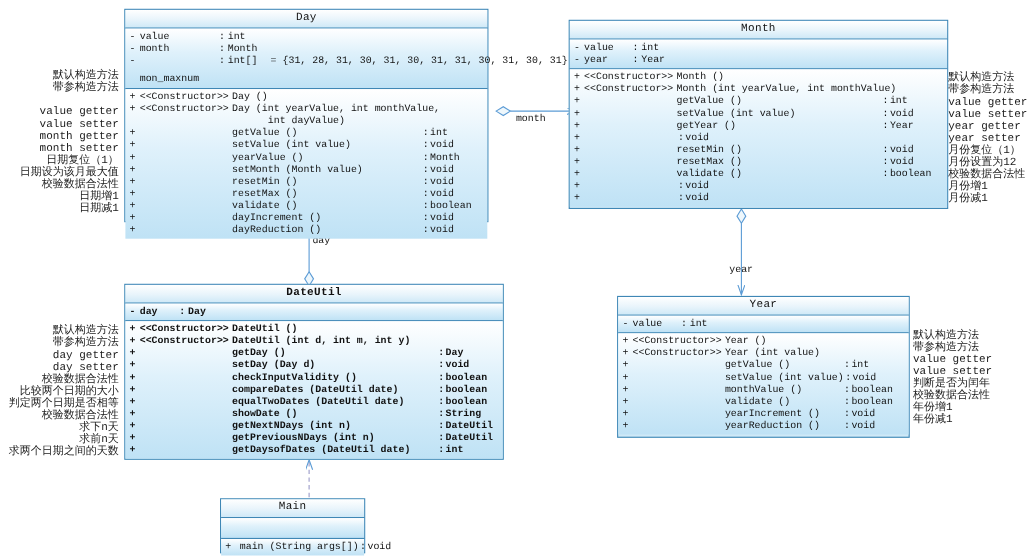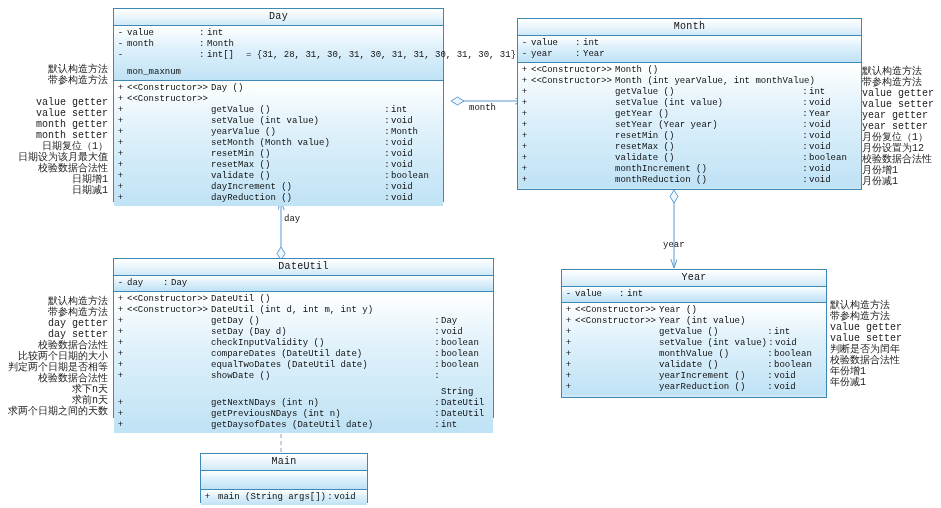--- a/index.html
+++ b/index.html
@@ -101,21 +101,22 @@
 
   <div class="uml" id="box-day" style="left:113px;top:8px;width:331px;height:194px;">
     <div class="title">Day</div>
     <div class="compartment" id="attrs-day">
         <div class="row arow"><span class="vis">-</span><span class="aname" style="width: 72px;">value</span><span class="acolon">:</span><span class="atype">int</span></div>
         <div class="row arow"><span class="vis">-</span><span class="aname" style="width: 72px;">month</span><span class="acolon">:</span><span class="atype">Month</span></div>
         <div class="row arow"><span class="vis">-</span><span class="aname" style="width: 72px; margin-top: 17px;">mon_maxnum</span><span class="acolon">:</span><span class="atype">int[]</span><span class="ainit">= {31, 28, 31, 30, 31, 30, 31, 31, 30, 31, 30, 31}</span></div>
       </div>
     <div class="compartment" id="meths-day">
         <div class="row mrow"><span class="vis">+</span><span class="stereo" style="width: 84px;">&lt;&lt;Constructor&gt;&gt;</span><span class="sig">Day ()</span><span class="sep"></span><span class="rtype" style="width: 52px;"></span></div>
-        <div class="row mrow"><span class="vis">+</span><span class="stereo" style="width: 84px;">&lt;&lt;Constructor&gt;&gt;</span><span class="sep"></span><span class="rtype" style="width: 52px;"></span></div>
+        <div class="row mrow"><span class="vis">+</span><span class="stereo" style="width: 84px;">&lt;&lt;Constructor&gt;&gt;</span><span class="sig">Day (int yearValue, int monthValue,</span><span class="sep"></span><span class="rtype" style="width: 52px;"></span></div>
+        <div class="row mrow"><span class="vis"></span><span class="stereo" style="width: 84px;"></span><span class="sig">      int dayValue)</span><span class="sep"></span><span class="rtype" style="width: 52px;"></span></div>
         <div class="row mrow"><span class="vis">+</span><span class="stereo" style="width: 84px;"></span><span class="sig">getValue ()</span><span class="sep">:</span><span class="rtype" style="width: 52px;">int</span></div>
         <div class="row mrow"><span class="vis">+</span><span class="stereo" style="width: 84px;"></span><span class="sig">setValue (int value)</span><span class="sep">:</span><span class="rtype" style="width: 52px;">void</span></div>
         <div class="row mrow"><span class="vis">+</span><span class="stereo" style="width: 84px;"></span><span class="sig">yearValue ()</span><span class="sep">:</span><span class="rtype" style="width: 52px;">Month</span></div>
         <div class="row mrow"><span class="vis">+</span><span class="stereo" style="width: 84px;"></span><span class="sig">setMonth (Month value)</span><span class="sep">:</span><span class="rtype" style="width: 52px;">void</span></div>
         <div class="row mrow"><span class="vis">+</span><span class="stereo" style="width: 84px;"></span><span class="sig">resetMin ()</span><span class="sep">:</span><span class="rtype" style="width: 52px;">void</span></div>
         <div class="row mrow"><span class="vis">+</span><span class="stereo" style="width: 84px;"></span><span class="sig">resetMax ()</span><span class="sep">:</span><span class="rtype" style="width: 52px;">void</span></div>
         <div class="row mrow"><span class="vis">+</span><span class="stereo" style="width: 84px;"></span><span class="sig">validate ()</span><span class="sep">:</span><span class="rtype" style="width: 52px;">boolean</span></div>
         <div class="row mrow"><span class="vis">+</span><span class="stereo" style="width: 84px;"></span><span class="sig">dayIncrement ()</span><span class="sep">:</span><span class="rtype" style="width: 52px;">void</span></div>
         <div class="row mrow"><span class="vis">+</span><span class="stereo" style="width: 84px;"></span><span class="sig">dayReduction ()</span><span class="sep">:</span><span class="rtype" style="width: 52px;">void</span></div>
       </div>
@@ -126,43 +127,43 @@
     <div class="compartment" id="attrs-month">
         <div class="row arow"><span class="vis">-</span><span class="aname" style="width: 44px;">value</span><span class="acolon">:</span><span class="atype">int</span></div>
         <div class="row arow"><span class="vis">-</span><span class="aname" style="width: 44px;">year</span><span class="acolon">:</span><span class="atype">Year</span></div>
       </div>
     <div class="compartment" id="meths-month">
         <div class="row mrow"><span class="vis">+</span><span class="stereo" style="width: 84px;">&lt;&lt;Constructor&gt;&gt;</span><span class="sig">Month ()</span><span class="sep"></span><span class="rtype" style="width: 52px;"></span></div>
         <div class="row mrow"><span class="vis">+</span><span class="stereo" style="width: 84px;">&lt;&lt;Constructor&gt;&gt;</span><span class="sig">Month (int yearValue, int monthValue)</span><span class="sep"></span><span class="rtype" style="width: 52px;"></span></div>
         <div class="row mrow"><span class="vis">+</span><span class="stereo" style="width: 84px;"></span><span class="sig">getValue ()</span><span class="sep">:</span><span class="rtype" style="width: 52px;">int</span></div>
         <div class="row mrow"><span class="vis">+</span><span class="stereo" style="width: 84px;"></span><span class="sig">setValue (int value)</span><span class="sep">:</span><span class="rtype" style="width: 52px;">void</span></div>
         <div class="row mrow"><span class="vis">+</span><span class="stereo" style="width: 84px;"></span><span class="sig">getYear ()</span><span class="sep">:</span><span class="rtype" style="width: 52px;">Year</span></div>
-        <div class="row mrow"><span class="vis">+</span><span class="stereo" style="width: 84px;"></span><span class="sig">setYear (Year year)</span><span class="sep">:</span><span class="rtype" style="width: 52px;">void</span></div>
+        <div class="row mrow"><span class="vis">+</span><span class="stereo" style="width: 84px;"></span><span class="sep">:</span><span class="rtype" style="width: 52px;">void</span></div>
         <div class="row mrow"><span class="vis">+</span><span class="stereo" style="width: 84px;"></span><span class="sig">resetMin ()</span><span class="sep">:</span><span class="rtype" style="width: 52px;">void</span></div>
         <div class="row mrow"><span class="vis">+</span><span class="stereo" style="width: 84px;"></span><span class="sig">resetMax ()</span><span class="sep">:</span><span class="rtype" style="width: 52px;">void</span></div>
         <div class="row mrow"><span class="vis">+</span><span class="stereo" style="width: 84px;"></span><span class="sig">validate ()</span><span class="sep">:</span><span class="rtype" style="width: 52px;">boolean</span></div>
-        <div class="row mrow"><span class="vis">+</span><span class="stereo" style="width: 84px;"></span><span class="sig">monthIncrement ()</span><span class="sep">:</span><span class="rtype" style="width: 52px;">void</span></div>
-        <div class="row mrow"><span class="vis">+</span><span class="stereo" style="width: 84px;"></span><span class="sig">monthReduction ()</span><span class="sep">:</span><span class="rtype" style="width: 52px;">void</span></div>
+        <div class="row mrow"><span class="vis">+</span><span class="stereo" style="width: 84px;"></span><span class="sep">:</span><span class="rtype" style="width: 52px;">void</span></div>
+        <div class="row mrow"><span class="vis">+</span><span class="stereo" style="width: 84px;"></span><span class="sep">:</span><span class="rtype" style="width: 52px;">void</span></div>
       </div>
   </div>
 
-  <div class="uml" id="box-dateutil" style="left:113px;top:258px;width:381px;height:160px;">
+  <div class="uml" id="box-dateutil" style="left:113px;top:258px;width:345px;height:160px;font-weight:bold;">
     <div class="title">DateUtil</div>
     <div class="compartment" id="attrs-dateutil">
         <div class="row arow"><span class="vis">-</span><span class="aname" style="width: 36px;">day</span><span class="acolon">:</span><span class="atype">Day</span></div>
       </div>
     <div class="compartment" id="meths-dateutil">
         <div class="row mrow"><span class="vis">+</span><span class="stereo" style="width: 84px;">&lt;&lt;Constructor&gt;&gt;</span><span class="sig">DateUtil ()</span><span class="sep"></span><span class="rtype" style="width: 52px;"></span></div>
         <div class="row mrow"><span class="vis">+</span><span class="stereo" style="width: 84px;">&lt;&lt;Constructor&gt;&gt;</span><span class="sig">DateUtil (int d, int m, int y)</span><span class="sep"></span><span class="rtype" style="width: 52px;"></span></div>
         <div class="row mrow"><span class="vis">+</span><span class="stereo" style="width: 84px;"></span><span class="sig">getDay ()</span><span class="sep">:</span><span class="rtype" style="width: 52px;">Day</span></div>
         <div class="row mrow"><span class="vis">+</span><span class="stereo" style="width: 84px;"></span><span class="sig">setDay (Day d)</span><span class="sep">:</span><span class="rtype" style="width: 52px;">void</span></div>
         <div class="row mrow"><span class="vis">+</span><span class="stereo" style="width: 84px;"></span><span class="sig">checkInputValidity ()</span><span class="sep">:</span><span class="rtype" style="width: 52px;">boolean</span></div>
         <div class="row mrow"><span class="vis">+</span><span class="stereo" style="width: 84px;"></span><span class="sig">compareDates (DateUtil date)</span><span class="sep">:</span><span class="rtype" style="width: 52px;">boolean</span></div>
         <div class="row mrow"><span class="vis">+</span><span class="stereo" style="width: 84px;"></span><span class="sig">equalTwoDates (DateUtil date)</span><span class="sep">:</span><span class="rtype" style="width: 52px;">boolean</span></div>
-        <div class="row mrow"><span class="vis">+</span><span class="stereo" style="width: 84px;"></span><span class="sig">showDate ()</span><span class="sep">:</span><span class="rtype" style="width: 52px; margin-top: 16px;">String</span></div>
+        <div class="row mrow"><span class="vis">+</span><span class="stereo" style="width: 84px;"></span><span class="sig">showDate ()</span><span class="sep">:</span><span class="rtype" style="width: 52px;">String</span></div>
         <div class="row mrow"><span class="vis">+</span><span class="stereo" style="width: 84px;"></span><span class="sig">getNextNDays (int n)</span><span class="sep">:</span><span class="rtype" style="width: 52px;">DateUtil</span></div>
         <div class="row mrow"><span class="vis">+</span><span class="stereo" style="width: 84px;"></span><span class="sig">getPreviousNDays (int n)</span><span class="sep">:</span><span class="rtype" style="width: 52px;">DateUtil</span></div>
         <div class="row mrow"><span class="vis">+</span><span class="stereo" style="width: 84px;"></span><span class="sig">getDaysofDates (DateUtil date)</span><span class="sep">:</span><span class="rtype" style="width: 52px;">int</span></div>
       </div>
   </div>
 
   <div class="uml" id="box-year" style="left:561px;top:269px;width:266px;height:129px;">
     <div class="title">Year</div>
     <div class="compartment" id="attrs-year">
         <div class="row arow"><span class="vis">-</span><span class="aname" style="width: 44px;">value</span><span class="acolon">:</span><span class="atype">int</span></div>
@@ -172,21 +173,21 @@
         <div class="row mrow"><span class="vis">+</span><span class="stereo" style="width: 84px;">&lt;&lt;Constructor&gt;&gt;</span><span class="sig">Year (int value)</span><span class="sep"></span><span class="rtype" style="width: 52px;"></span></div>
         <div class="row mrow"><span class="vis">+</span><span class="stereo" style="width: 84px;"></span><span class="sig">getValue ()</span><span class="sep">:</span><span class="rtype" style="width: 52px;">int</span></div>
         <div class="row mrow"><span class="vis">+</span><span class="stereo" style="width: 84px;"></span><span class="sig">setValue (int value)</span><span class="sep">:</span><span class="rtype" style="width: 52px;">void</span></div>
         <div class="row mrow"><span class="vis">+</span><span class="stereo" style="width: 84px;"></span><span class="sig">monthValue ()</span><span class="sep">:</span><span class="rtype" style="width: 52px;">boolean</span></div>
         <div class="row mrow"><span class="vis">+</span><span class="stereo" style="width: 84px;"></span><span class="sig">validate ()</span><span class="sep">:</span><span class="rtype" style="width: 52px;">boolean</span></div>
         <div class="row mrow"><span class="vis">+</span><span class="stereo" style="width: 84px;"></span><span class="sig">yearIncrement ()</span><span class="sep">:</span><span class="rtype" style="width: 52px;">void</span></div>
         <div class="row mrow"><span class="vis">+</span><span class="stereo" style="width: 84px;"></span><span class="sig">yearReduction ()</span><span class="sep">:</span><span class="rtype" style="width: 52px;">void</span></div>
       </div>
   </div>
 
-  <div class="uml" id="box-main" style="left:200px;top:453px;width:168px;height:50px;">
+  <div class="uml" id="box-main" style="left:200px;top:453px;width:132px;height:50px;">
     <div class="title">Main</div>
     <div class="compartment" style="height:14px;" id="attrs-main"></div>
     <div class="compartment" id="meths-main">
         <div class="row mrow"><span class="vis">+</span><span class="stereo" style="width: 4px;"></span><span class="sig">main (String args[])</span><span class="sep">:</span><span class="rtype" style="width: 52px;">void</span></div>
       </div>
   </div>
 
   <div class="notes right" id="notes-day" style="left:0px;top:64px;width:108px;"><div>默认构造方法</div><div>带参构造方法</div><div></div><div>value getter</div><div>value setter</div><div>month getter</div><div>month setter</div><div>日期复位（1）</div><div>日期设为该月最大值</div><div>校验数据合法性</div><div>日期增1</div><div>日期减1</div></div>
   <div class="notes left" id="notes-month" style="left:862px;top:66px;width:79px;"><div>默认构造方法</div><div>带参构造方法</div><div>value getter</div><div>value setter</div><div>year getter</div><div>year setter</div><div>月份复位（1）</div><div>月份设置为12</div><div>校验数据合法性</div><div>月份增1</div><div>月份减1</div></div>
   <div class="notes right" id="notes-dateutil" style="left:0px;top:296px;width:108px;"><div>默认构造方法</div><div>带参构造方法</div><div>day getter</div><div>day setter</div><div>校验数据合法性</div><div>比较两个日期的大小</div><div>判定两个日期是否相等</div><div>校验数据合法性</div><div>求下n天</div><div>求前n天</div><div>求两个日期之间的天数</div></div>

